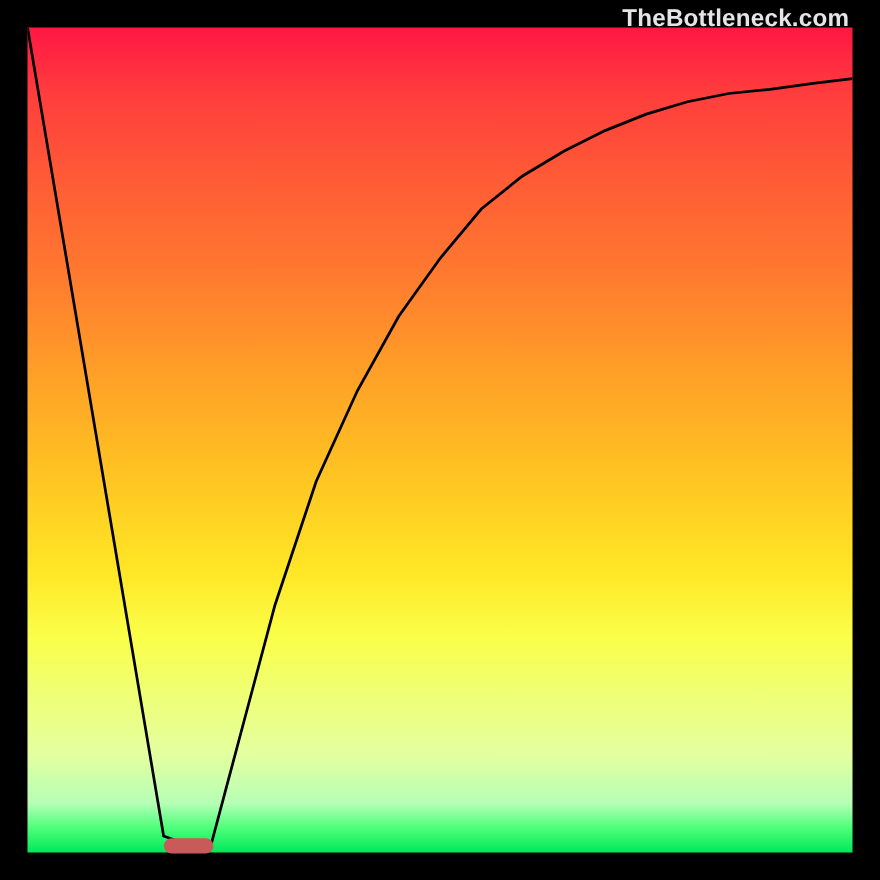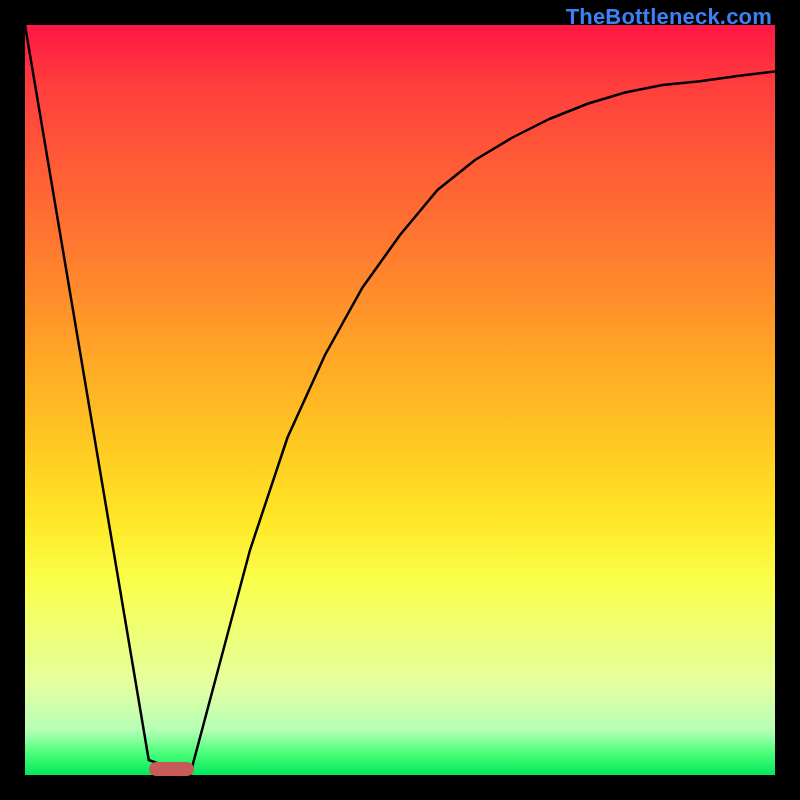--- a/index.html
+++ b/index.html
@@ -40,21 +40,21 @@
       #00e85a 100%
     );
   }
   .attribution {
     position: absolute;
     top: 4px;
     right: 28px;
     font-family: Arial, Helvetica, sans-serif;
     font-size: 22px;
     font-weight: 600;
-    color: #3b82f6;
+    color: #e5e5e5;
     letter-spacing: 0.2px;
   }
   svg.curve {
     position: absolute;
     left: 0;
     top: 0;
     width: 750px;
     height: 750px;
   }
   .well {

